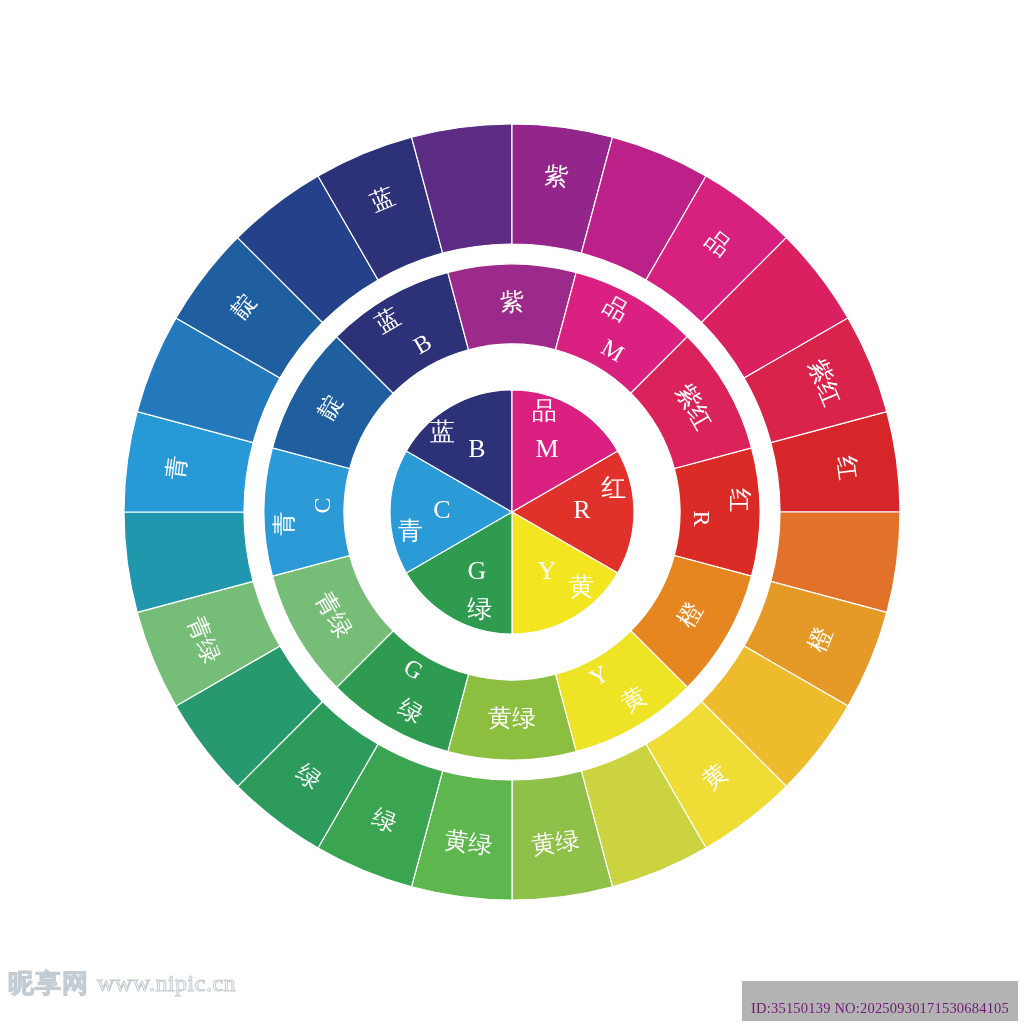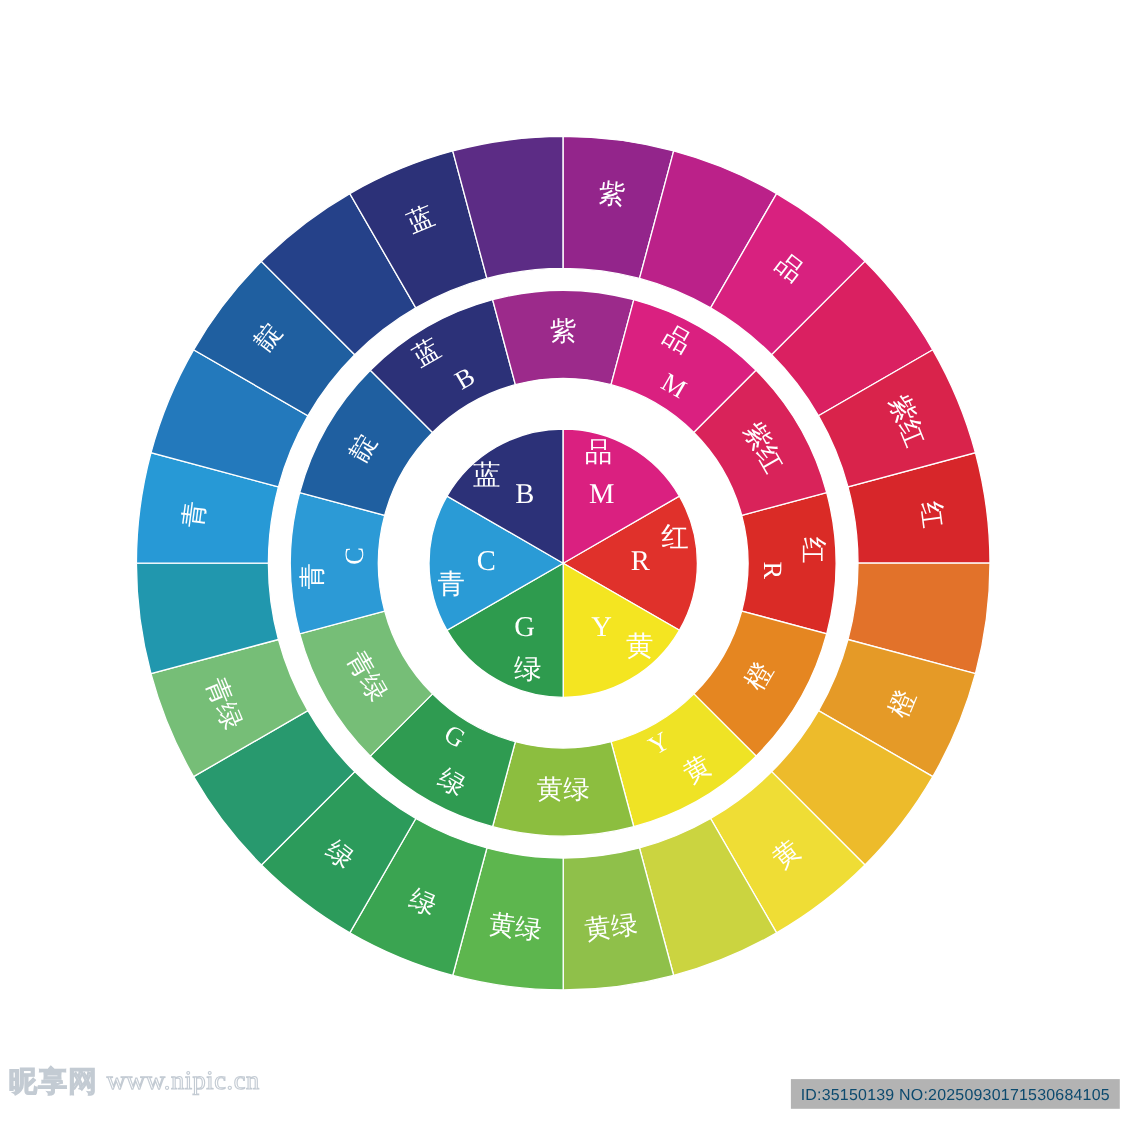--- a/index.html
+++ b/index.html
@@ -14,23 +14,23 @@
   
   #watermark{position:absolute;left:8px;top:966px;display:flex;align-items:center;gap:8px;
              opacity:.85;pointer-events:none;}
   #wm-logo{font-family:"DejaVu Sans","Liberation Sans",sans-serif;font-size:26px;font-weight:bold;
            color:#ffffff;-webkit-text-stroke:1px #b9c2cc;
            text-shadow:0 0 0 #b9c2cc;letter-spacing:1px;}
   #wm-url{font-family:"Liberation Serif","DejaVu Serif",serif;font-size:24px;
           color:#ffffff;-webkit-text-stroke:1px #b9c2cc;letter-spacing:.5px;}
 
   
-  #id-badge{position:absolute;right:6px;top:981px;background:#b3b3b3;color:#0c4a6e;
-            font-family:Liberation Sans, sans-serif;font-size:14.5px;
-            padding:7px 9px 4px 9px;white-space:nowrap;letter-spacing:.2px;}
+  #id-badge{position:absolute;right:6px;top:981px;background:#b3b3b3;color:#701a75;
+            font-family:Liberation Serif, serif;font-size:14.5px;
+            padding:19px 9px 4px 9px;white-space:nowrap;letter-spacing:.2px;}
 </style>
 </head>
 <body>
 
 <div id="stage">
 
   <svg id="wheel" viewBox="0 0 1024 1024">
     <g id="g-outer">
         <path d="M 886.7792206001585 411.578210500222 A 388 388 0 0 1 900 512 L 780 512 A 268 268 0 0 0 770.8681214454703 442.6364959125244 Z" fill="#D7262A" class="seg"></path>
         <text x="845.1254734216003" y="468.1431994140627" class="lbl" font-size="24" fill="#ffffff" transform="rotate(82.5 845.1254734216003 468.1431994140627)">红</text>

